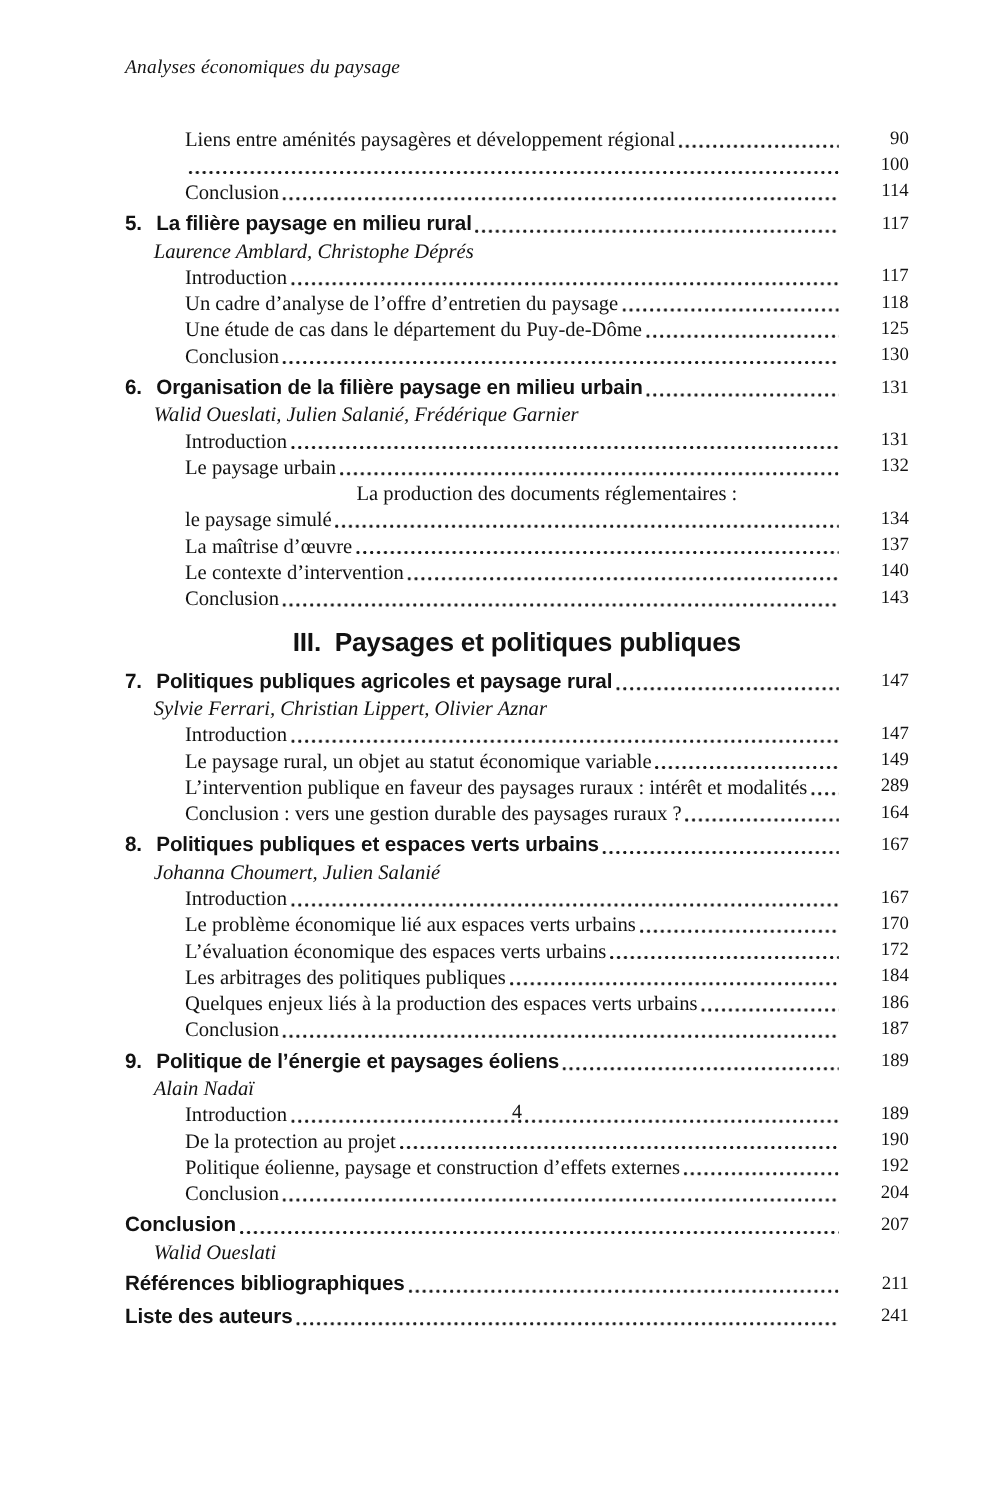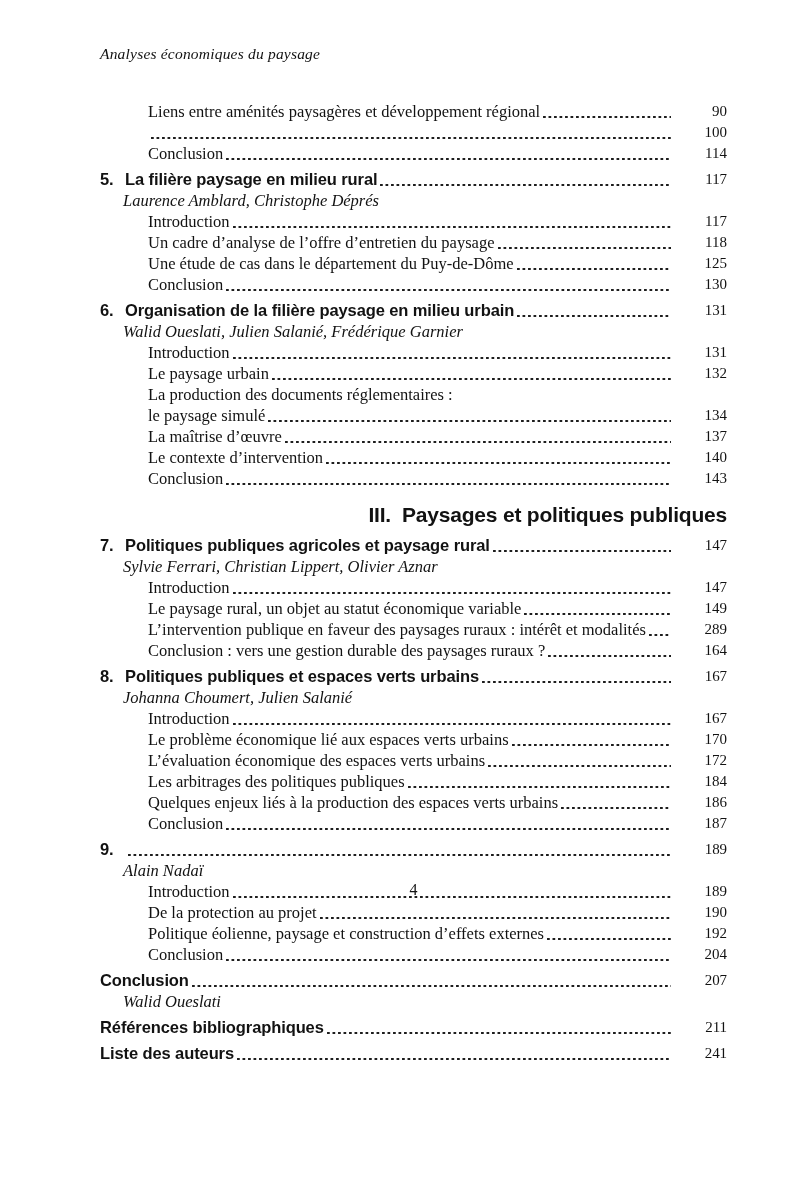--- a/index.html
+++ b/index.html
@@ -17,37 +17,37 @@
     padding: 45px 73px 0 100px;
   }
   .running-head {
     font: italic 15.5px/1.2 "Liberation Serif", serif;
     margin-bottom: 37px;
     letter-spacing: 0.2px;
   }
   .toc { width: 100%; }
   .row { display: flex; line-height: 21px; }
   .row .title { white-space: nowrap; }
-  .row.sub     { padding-left: 48px; font-size: 16.5px; }
+  .row.sub     { padding-left: 48px; font-size: 16.5px; justify-content: center; }
   .row.authors { padding-left: 23px; font: italic 16.5px/21px "Liberation Serif", serif; }
   .row.chapter {
     margin-top: 5px;
     font-family: "Liberation Sans", sans-serif;
     font-weight: bold; font-size: 16.5px;
     letter-spacing: -0.1px;
   }
   .row.back {
     margin-top: 5px;
     font-family: "Liberation Sans", sans-serif;
     font-weight: bold; font-size: 16.5px;
     letter-spacing: -0.1px;
   }
   .num { flex: none; width: 25px; }
   .section-head {
-    text-align: right;
+    text-align: center;
     font-family: "Liberation Sans", sans-serif;
     font-weight: bold;
     font-size: 21px; line-height: 26px;
     margin: 13px 0 7px 0;
     letter-spacing: -0.2px;
   }
   .section-head .sec-num { margin-right: 11px; }
   .leader {
     flex: 1 1 auto;
     min-width: 0;
@@ -230,20 +230,21 @@
         <span class="leader"></span>
         <span class="pagenum">186</span>
       </div>
       <div class="row sub">
         <span class="title">Conclusion</span>
         <span class="leader"></span>
         <span class="pagenum">187</span>
       </div>
       <div class="row chapter">
         <span class="num">9.</span>
+        <span class="title">Politique de l’énergie et paysages éoliens</span>
         <span class="leader"></span>
         <span class="pagenum">189</span>
       </div>
       <div class="row authors">
         <span class="title">Alain Nadaï</span>
       </div>
       <div class="row sub">
         <span class="title">Introduction</span>
         <span class="leader"></span>
         <span class="pagenum">189</span>

